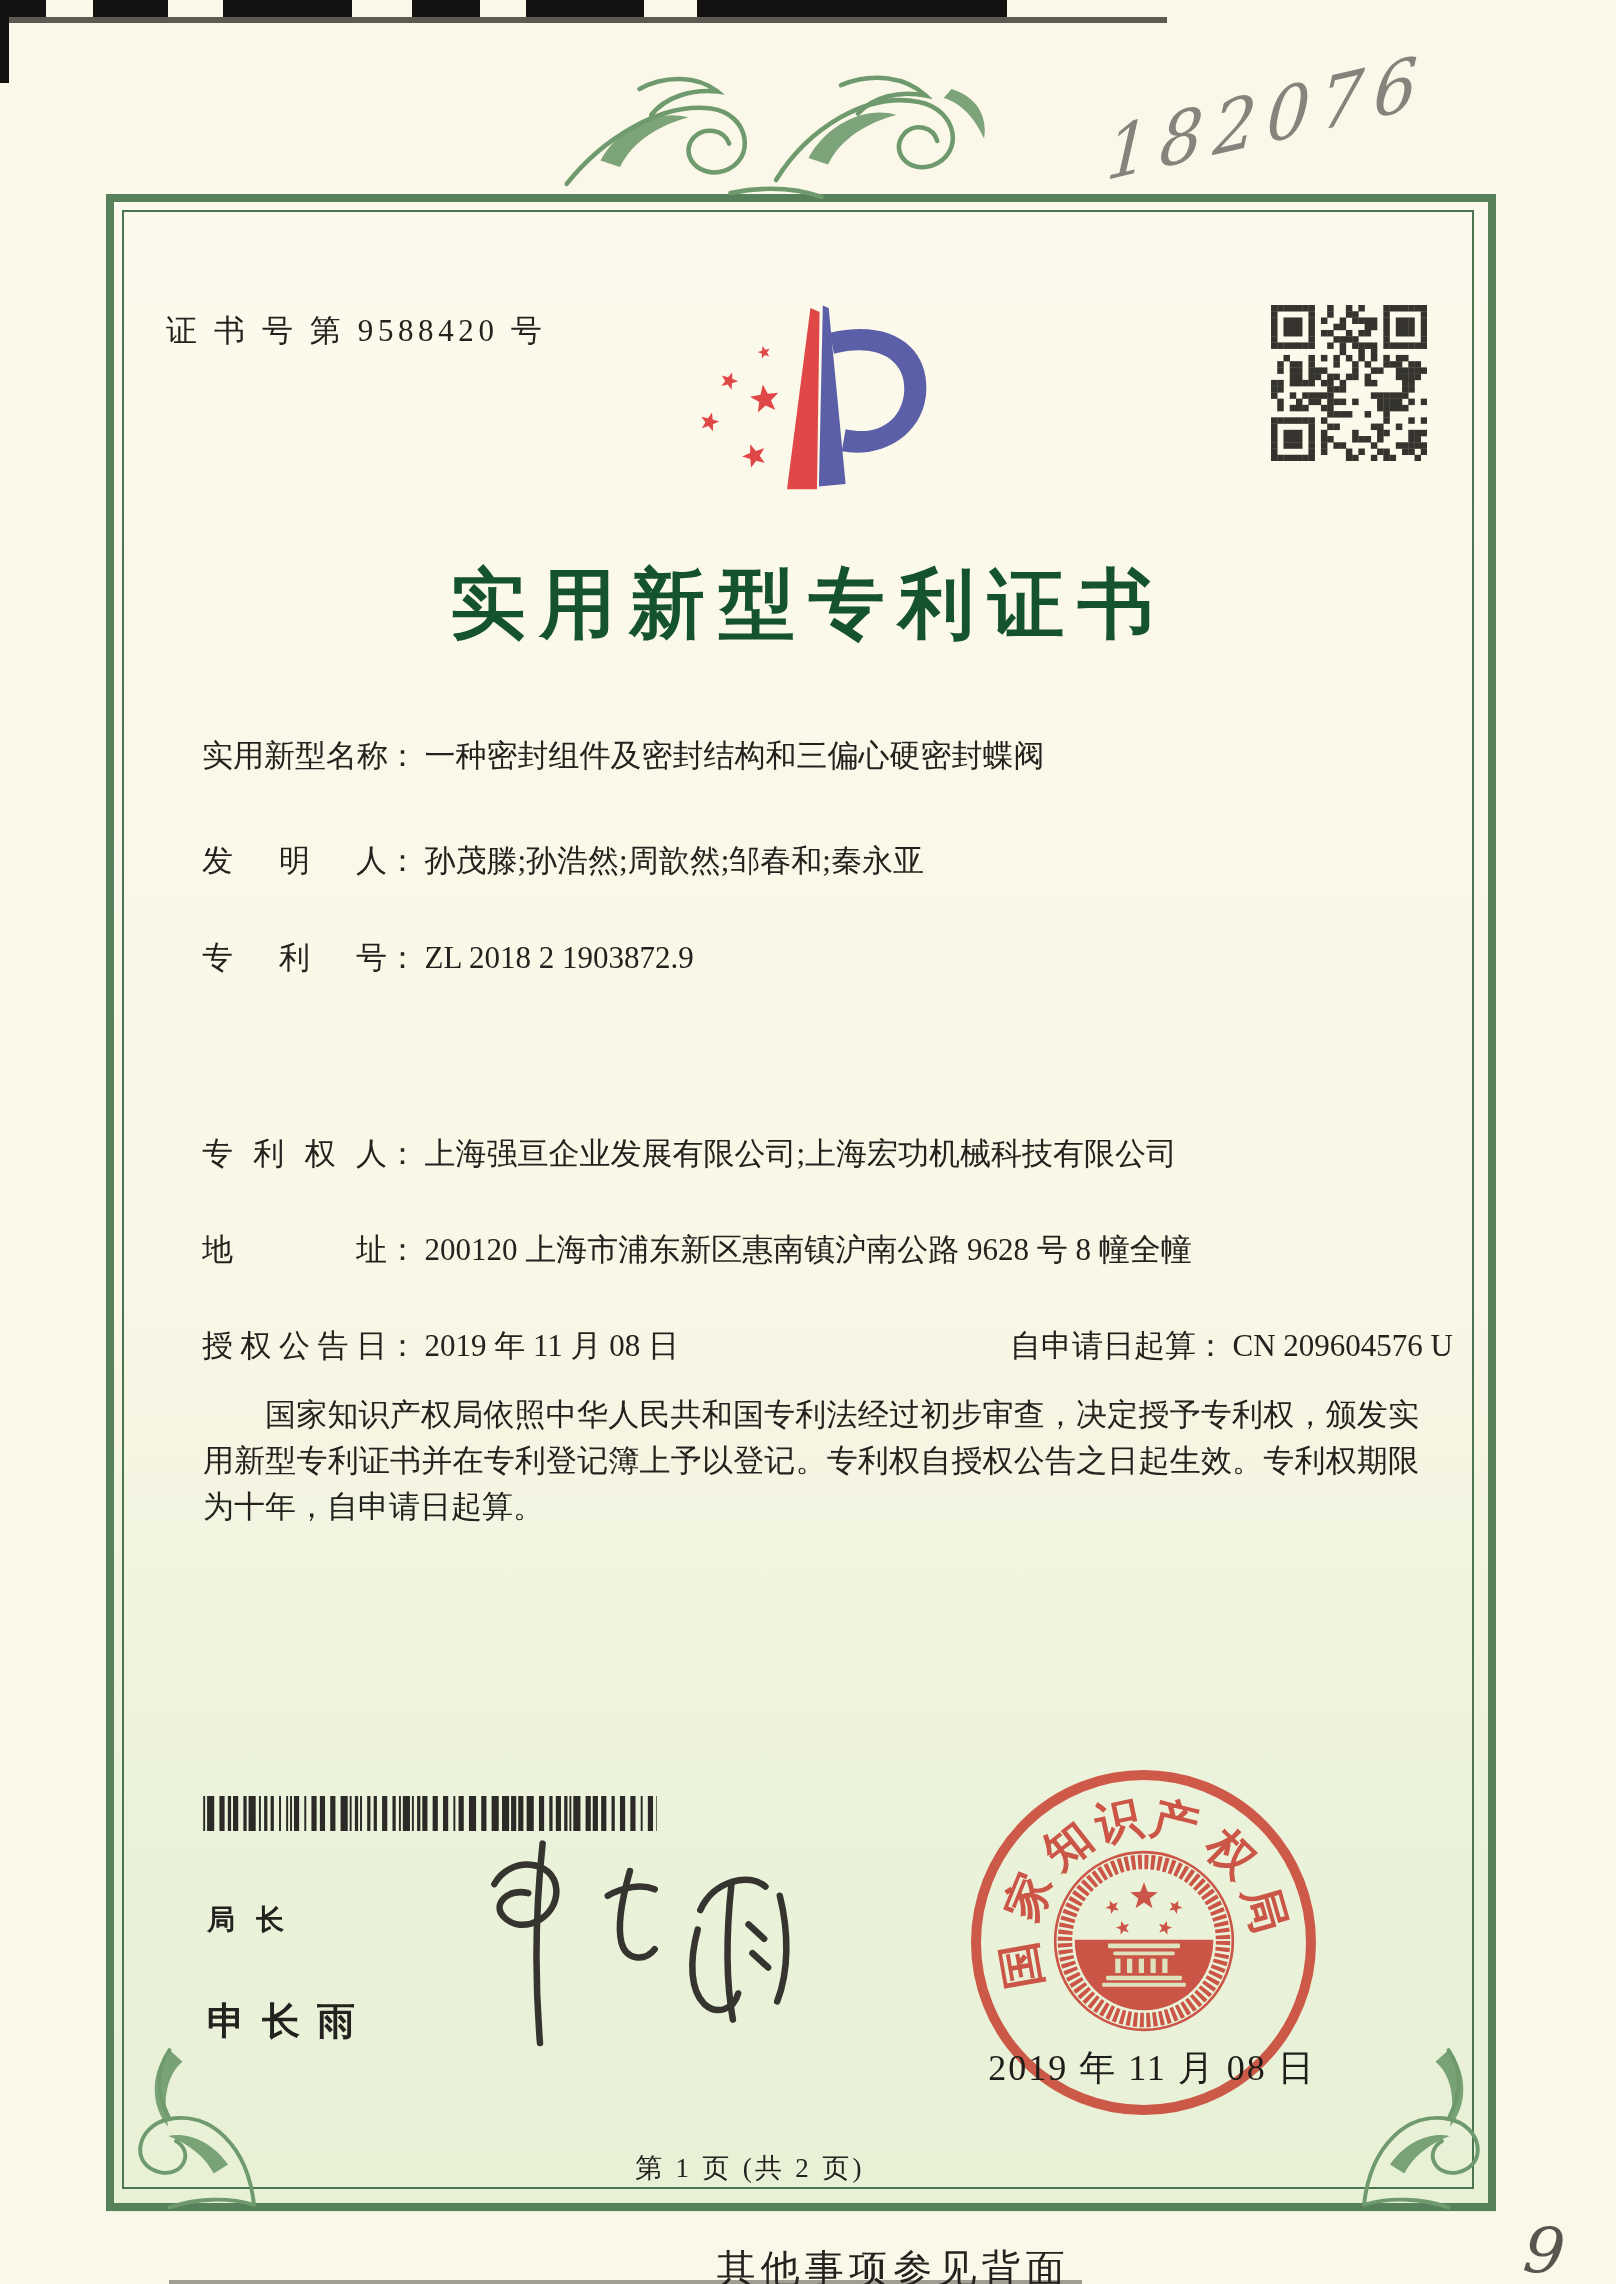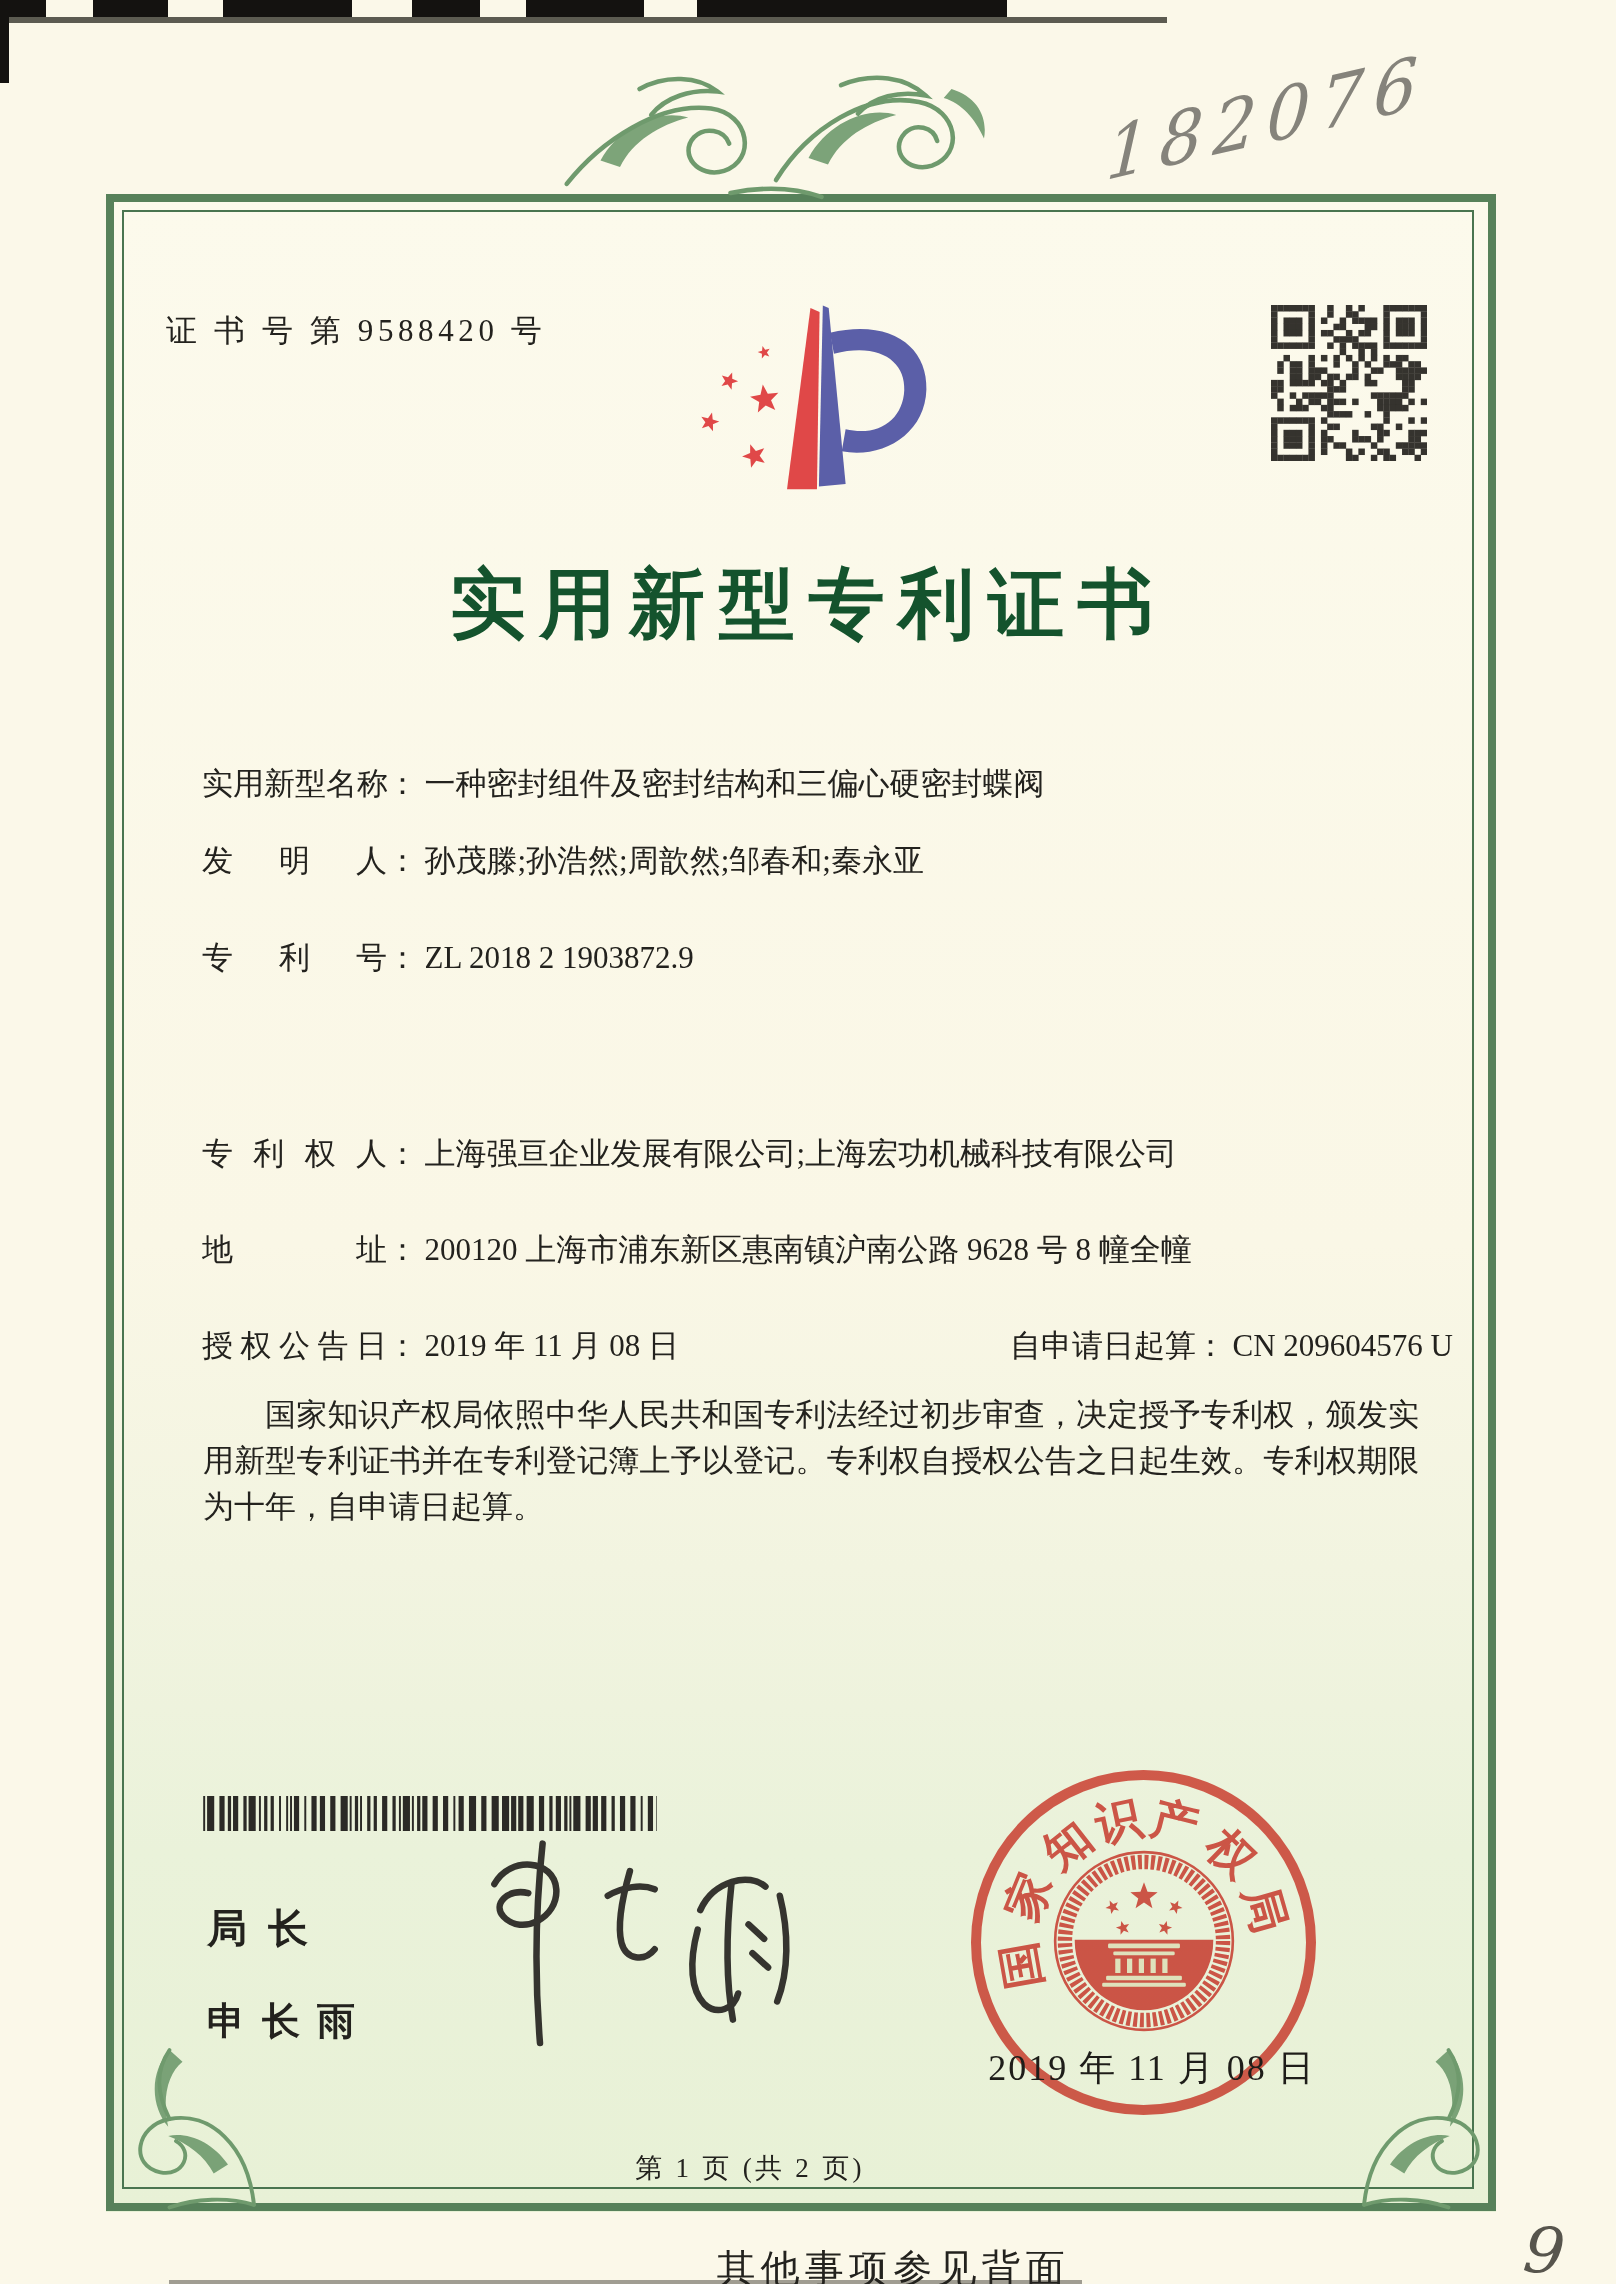--- a/index.html
+++ b/index.html
@@ -35,21 +35,21 @@
   .lbl{display:inline-block;width:185px;text-align:justify;text-align-last:justify;vertical-align:top;}
   .colon{display:inline-block;vertical-align:top;}
   .val{display:inline-block;margin-left:6.5px;vertical-align:top;}
   .grant2{position:absolute;left:808px;top:0;}
 
   .paras{position:absolute;left:203px;top:1392px;width:1216px;font-size:31px;line-height:46px;
     text-align:justify;z-index:3;}
   .paras p{margin:0 0 6.5px 0;text-indent:2em;}
 
   .barcode{position:absolute;left:202px;top:1796px;z-index:3;}
-  .director-label{position:absolute;left:207px;top:1901px;font-size:40px;letter-spacing:21px;font-weight:bold;
+  .director-label{position:absolute;left:207px;top:1901px;font-size:28px;letter-spacing:21px;font-weight:bold;
     font-family:"Liberation Sans","DejaVu Sans",sans-serif;z-index:3;text-align:center;}
   .director-name{position:absolute;left:207px;top:1976px;font-size:38px;letter-spacing:17px;font-weight:bold;
     font-family:"Liberation Sans","DejaVu Sans",sans-serif;z-index:3;margin-top:20px;}
   .signature{position:absolute;left:424px;top:1833px;z-index:4;}
 
   .seal{position:absolute;left:971px;top:1770px;width:345px;height:345px;z-index:4;mix-blend-mode:multiply;opacity:.95;}
   .seal-ring{position:absolute;left:0;top:0;width:325px;height:325px;border:10.4px solid #df554c;border-radius:50%;}
   .seal-char{position:absolute;left:50%;top:50%;width:55px;height:55px;margin:-27px 0 0 -27px;
     display:flex;align-items:center;justify-content:center;font-size:46px;font-weight:bold;color:#dd5048;
     transform:rotate(var(--a)) translateY(-125px);}
@@ -426,21 +426,21 @@
       <rect x="115.2" y="230.4" width="10" height="10" fill="#35332e"></rect>
       <rect x="124.8" y="230.4" width="10" height="10" fill="#35332e"></rect>
       <rect x="153.6" y="230.4" width="10" height="10" fill="#35332e"></rect>
       <rect x="172.8" y="230.4" width="10" height="10" fill="#35332e"></rect>
       <rect x="182.4" y="230.4" width="10" height="10" fill="#35332e"></rect>
       <rect x="220.8" y="230.4" width="10" height="10" fill="#35332e"></rect>
     </svg>
 
   <div class="title">实用新型专利证书</div>
 
-  <div class="row" style="top:735px;margin-top:28px;">
+  <div class="row" style="top:735px;">
     <span class="lbl">实用新型名称</span><span class="colon">：</span><span class="val">一种密封组件及密封结构和三偏心硬密封蝶阀</span>
   </div>
   <div class="row" style="top:840px;">
     <span class="lbl">发明人</span><span class="colon">：</span><span class="val">孙茂滕;孙浩然;周歆然;邹春和;秦永亚</span>
   </div>
   <div class="row" style="top:937px;">
     <span class="lbl">专利号</span><span class="colon">：</span><span class="val">ZL 2018 2 1903872.9</span>
   </div>
   <div class="row" style="top:1133px;">
     <span class="lbl">专利权人</span><span class="colon">：</span><span class="val">上海强亘企业发展有限公司;上海宏功机械科技有限公司</span>

